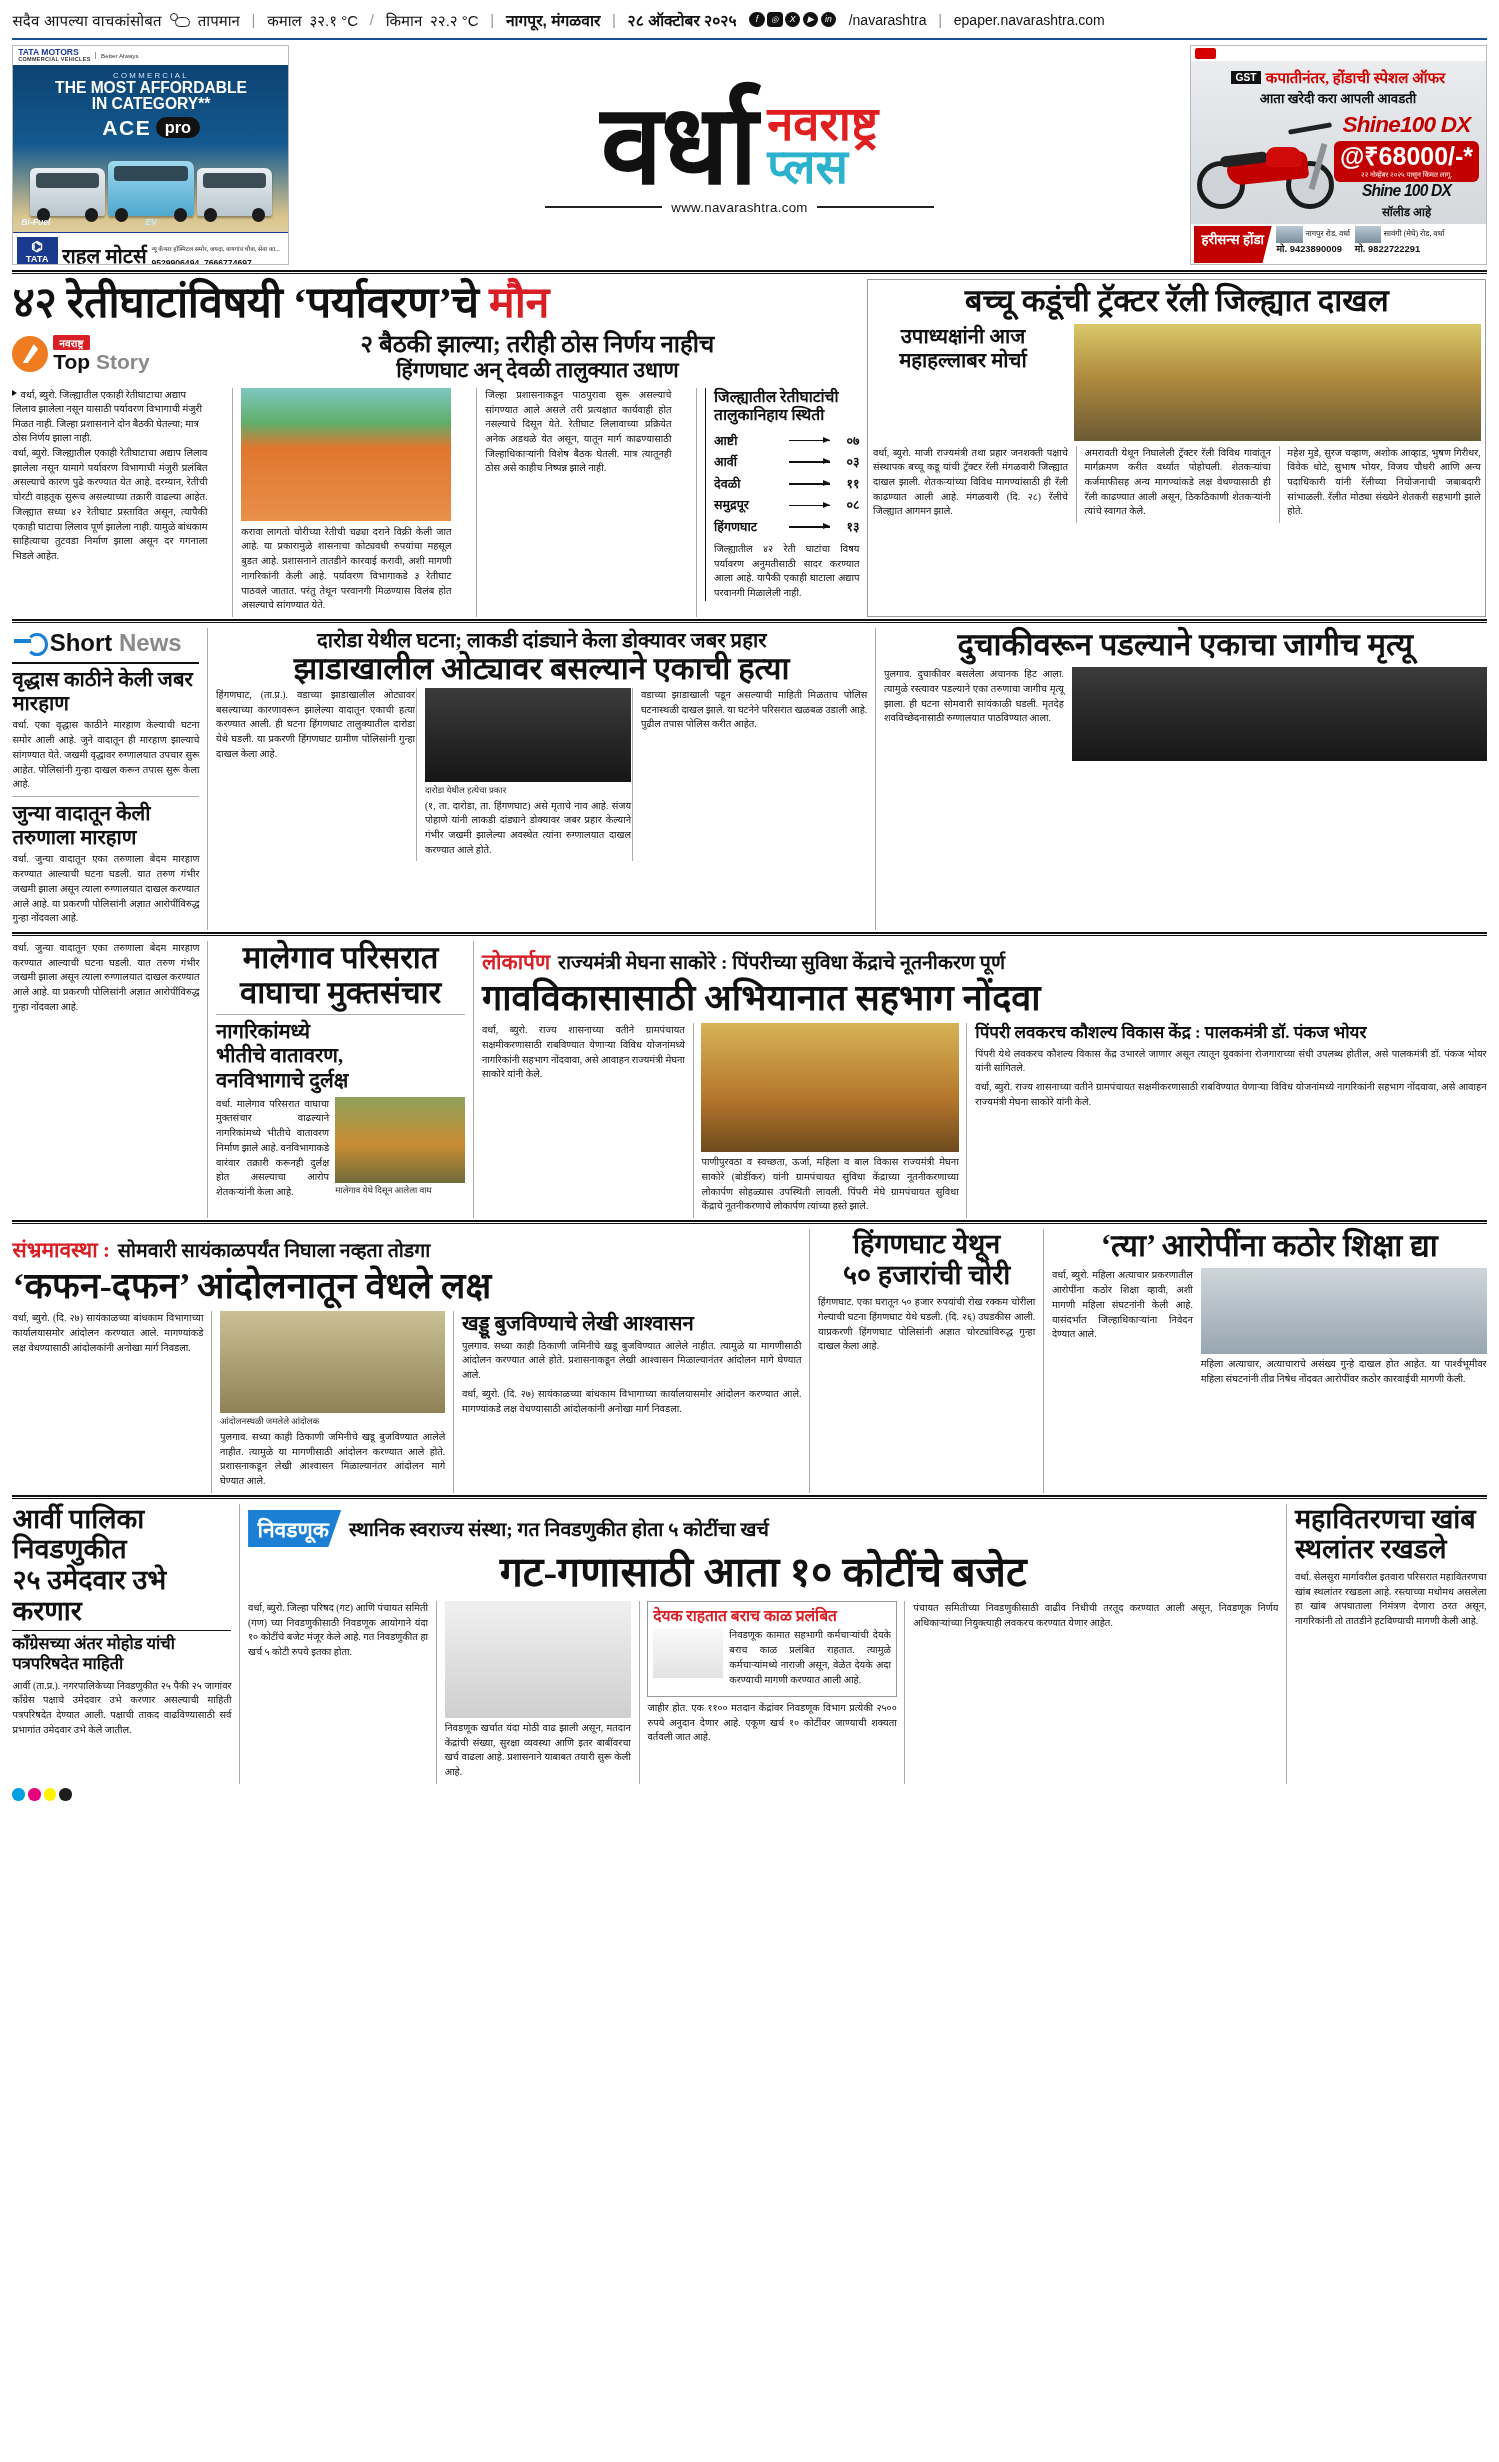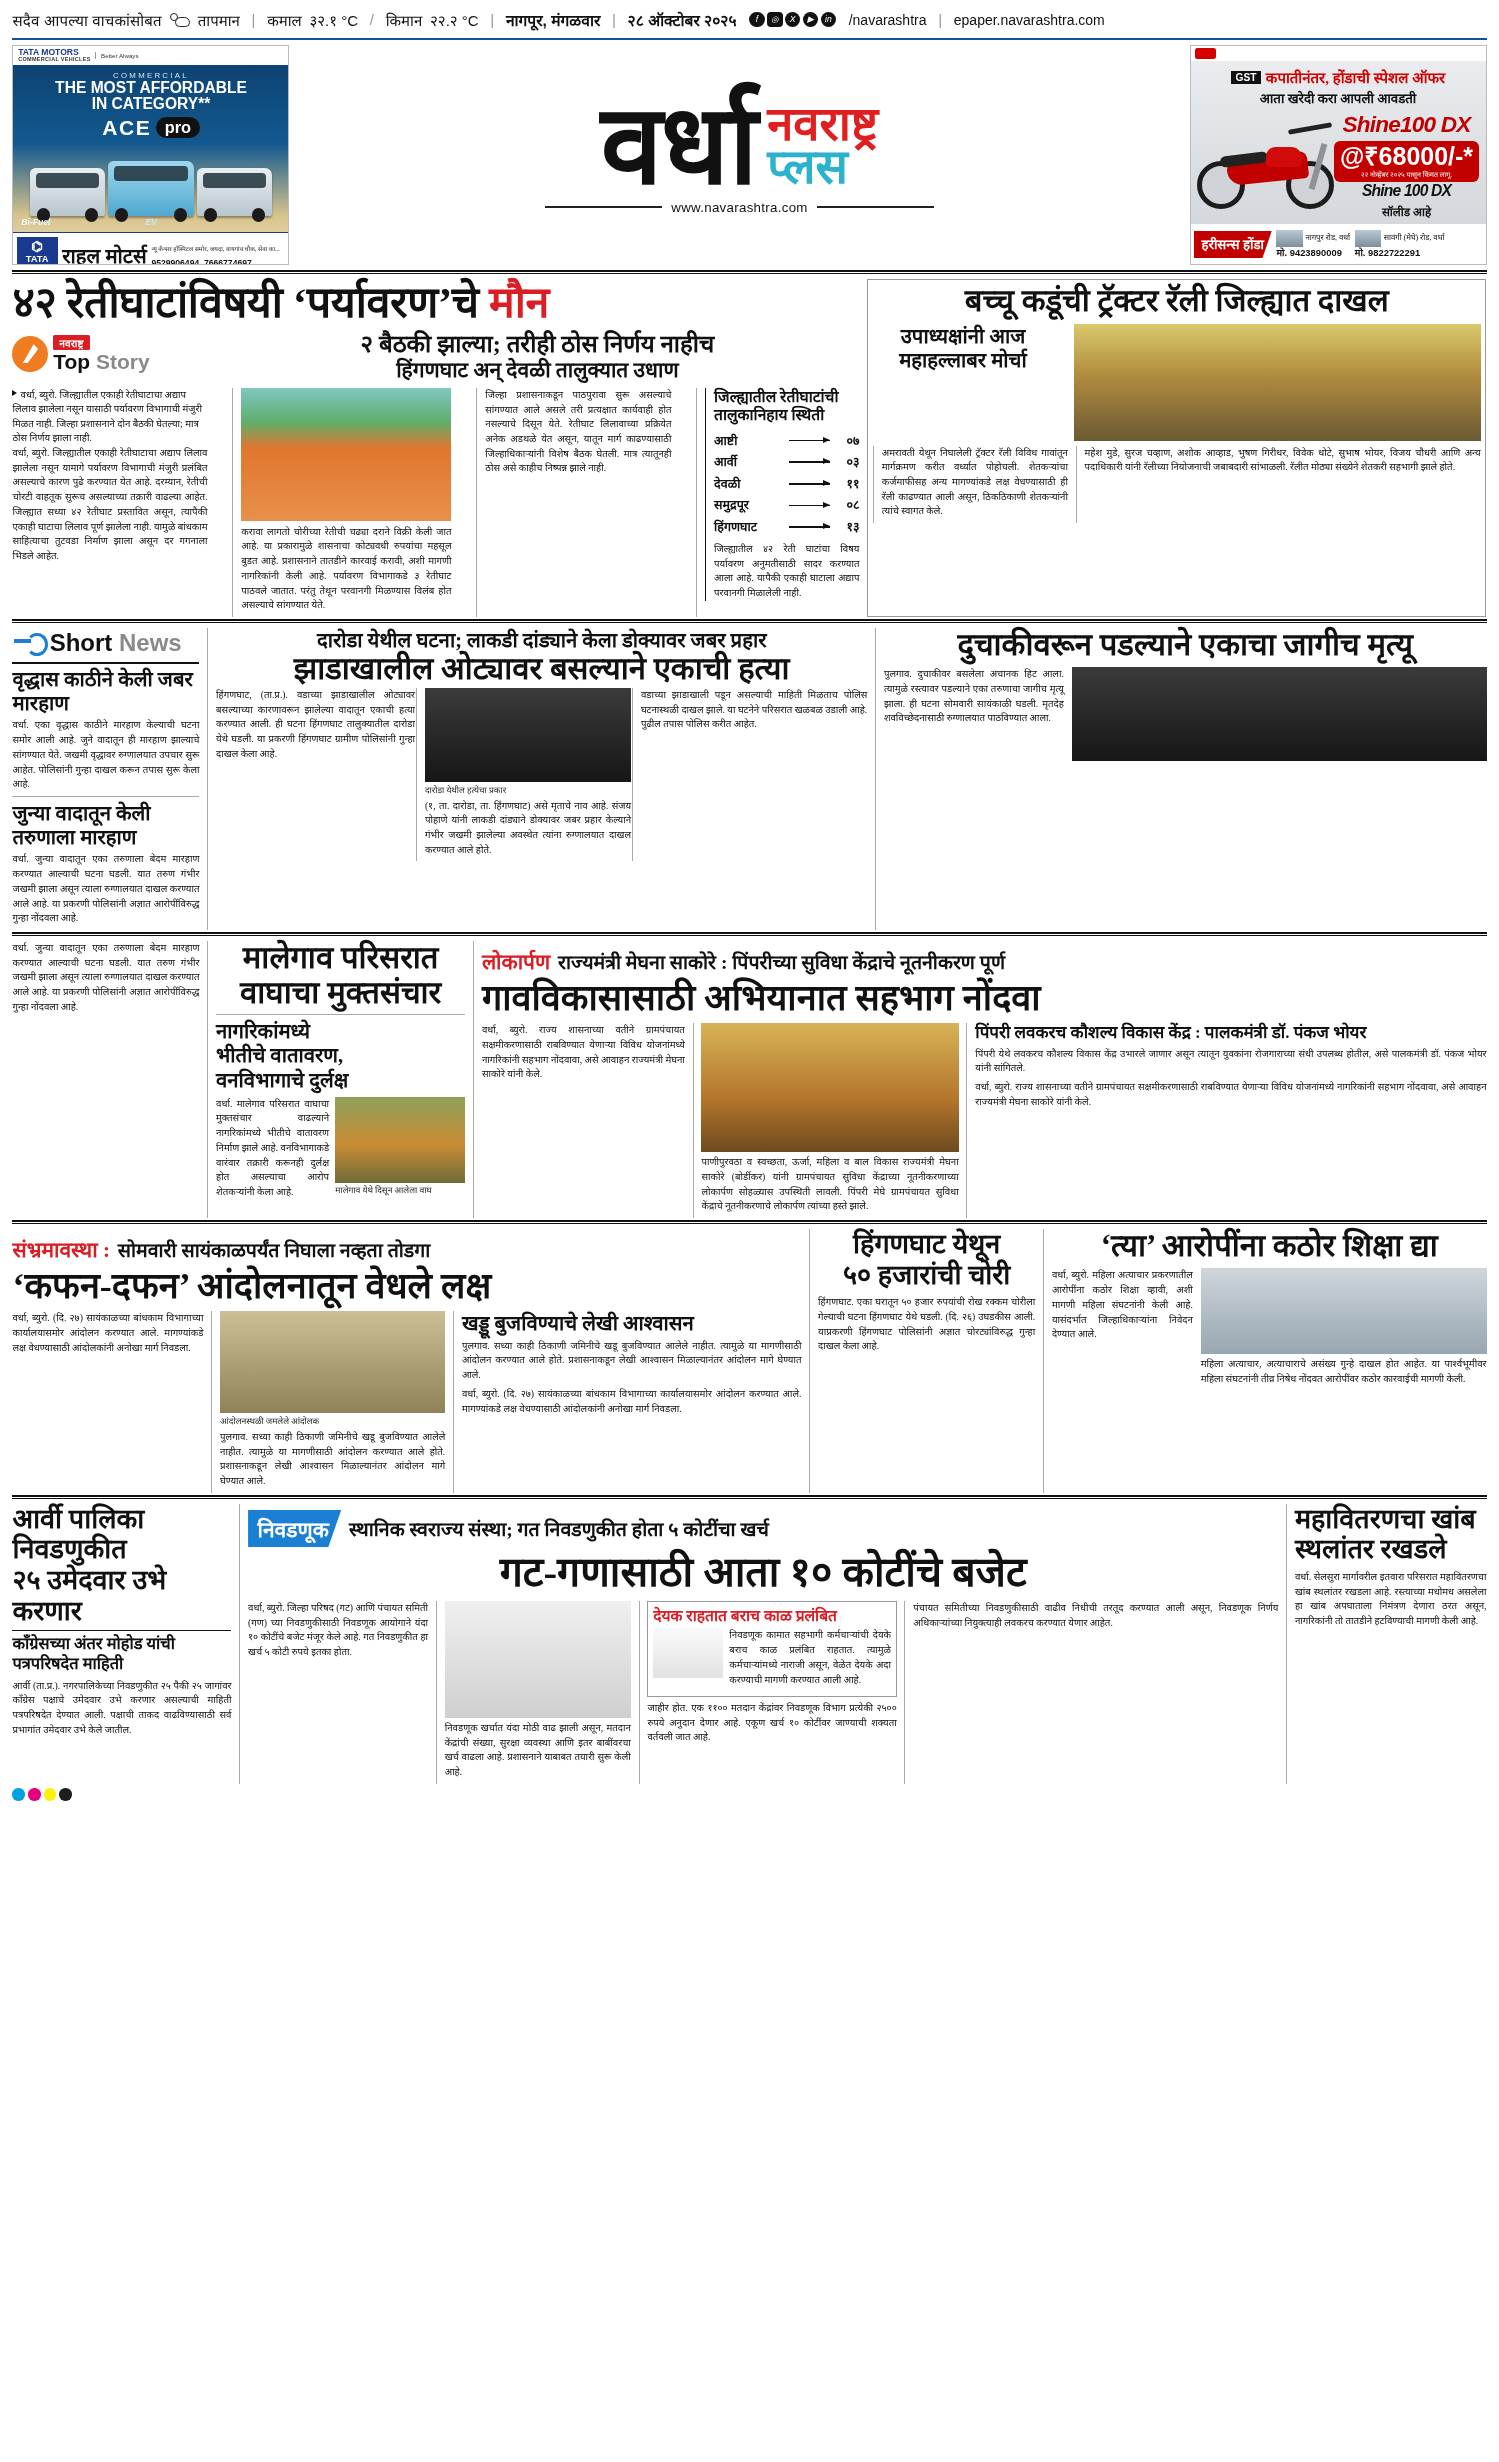--- a/index.html
+++ b/index.html
@@ -90,21 +90,21 @@
   .bike .tank{position:absolute;left:69px;bottom:45px;width:36px;height:20.3px;background:#d10a0a;border-radius:9.4px 11px 4.7px 4.7px;}
   .bike .fork{position:absolute;right:12.5px;bottom:22px;width:6.2px;height:47px;background:#8e9296;transform:rotate(16deg);}
   .bike .bar{position:absolute;right:1.6px;top:7.8px;width:44px;height:4.7px;background:#222;border-radius:3.1px;transform:rotate(-10deg);}
   .ad-right .rightcol{flex:1;text-align:center;}
   .ad-right .shine{font-family:"Liberation Sans",sans-serif;font-style:italic;font-weight:bold;font-size:22.6px;color:#111;letter-spacing:-0.8px;}
   .ad-right .shine span{color:#c30000;}
   .ad-right .price{background:#c30000;color:#fff;border-radius:6.2px;padding:3.1px 6.2px;margin-top:3.1px;display:inline-block;}
   .ad-right .price .p{font-family:"Liberation Sans",sans-serif;font-weight:bold;font-size:25px;line-height:1;}
   .ad-right .price .note{font-size:7px;display:block;margin-top:0.8px;}
   .ad-right .solid{font-weight:bold;font-size:11.7px;margin-top:3.1px;}
-  .ad-right .foot{height:41px;background:#fff;display:flex;align-items:center;gap:4.7px;padding:1.6px 3.1px;}
+  .ad-right .foot{height:41px;background:#fff;display:flex;gap:4.7px;padding:1.6px 3.1px;}
   .ad-right .hname{background:#c30000;color:#fff;font-weight:bold;font-size:13.3px;padding:4.7px 7.8px;clip-path:polygon(0 0,100% 0,88% 100%,0 100%);}
   .ad-right .addr{font-size:7.8px;line-height:1.3;}
   .ad-right .addr b{font-family:"Liberation Sans",sans-serif;font-size:9.4px;}
   .thumb{width:26.6px;height:17px;background:linear-gradient(180deg,#b9c9d6,#7d8f9c);display:inline-block;margin-right:2.3px;vertical-align:middle;}
 
   .rule-dbl{border-top:2.3px solid #111;border-bottom:0.8px solid #111;height:3.9px;margin:2.3px 4.7px 0 4.7px;}
 
   
   .cols{display:flex;gap:7.8px;padding:0 4.7px;}
   .vline{border-left:0.8px solid #aaa;}
@@ -389,20 +389,23 @@
       <div style="display:flex;gap:21px;margin-top:4.7px">
         <div style="width:180px">
           <h3 class="med" style="text-align:center">उपाध्यक्षांनी आज</h3>
           <h3 class="med" style="text-align:center">महाहल्लाबर मोर्चा</h3>
         </div>
         <div style="flex:1">
           <div class="photo ph-crowd" style="height:117px"></div>
         </div>
       </div>
       <div style="display:flex;gap:7.8px;margin-top:4.7px">
+        <div style="width:195px">
+            <p class="body">वर्धा, ब्युरो. माजी राज्यमंत्री तथा प्रहार जनशक्ती पक्षाचे संस्थापक बच्चू कडू यांची ट्रॅक्टर रॅली मंगळवारी जिल्ह्यात दाखल झाली. शेतकऱ्यांच्या विविध मागण्यांसाठी ही रॅली काढण्यात आली आहे. मंगळवारी (दि. २८) रॅलीचे जिल्ह्यात आगमन झाले.</p>
+          </div>
         <div class="vline" style="width:195px;padding-left:7.8px">
             <p class="body">अमरावती येथून निघालेली ट्रॅक्टर रॅली विविध गावांतून मार्गक्रमण करीत वर्ध्यात पोहोचली. शेतकऱ्यांचा कर्जमाफीसह अन्य मागण्यांकडे लक्ष वेधण्यासाठी ही रॅली काढण्यात आली असून, ठिकठिकाणी शेतकऱ्यांनी त्यांचे स्वागत केले.</p>
           </div>
         <div class="vline" style="flex:1;padding-left:7.8px">
             <p class="body">महेश मुडे, सुरज चव्हाण, अशोक आव्हाड, भुषण गिरीधर, विवेक धोटे, सुभाष भोयर, विजय चौधरी आणि अन्य पदाधिकारी यांनी रॅलीच्या नियोजनाची जबाबदारी सांभाळली. रॅलीत मोठ्या संख्येने शेतकरी सहभागी झाले होते.</p>
           </div>
       </div>
     </div>
   </div>
 

